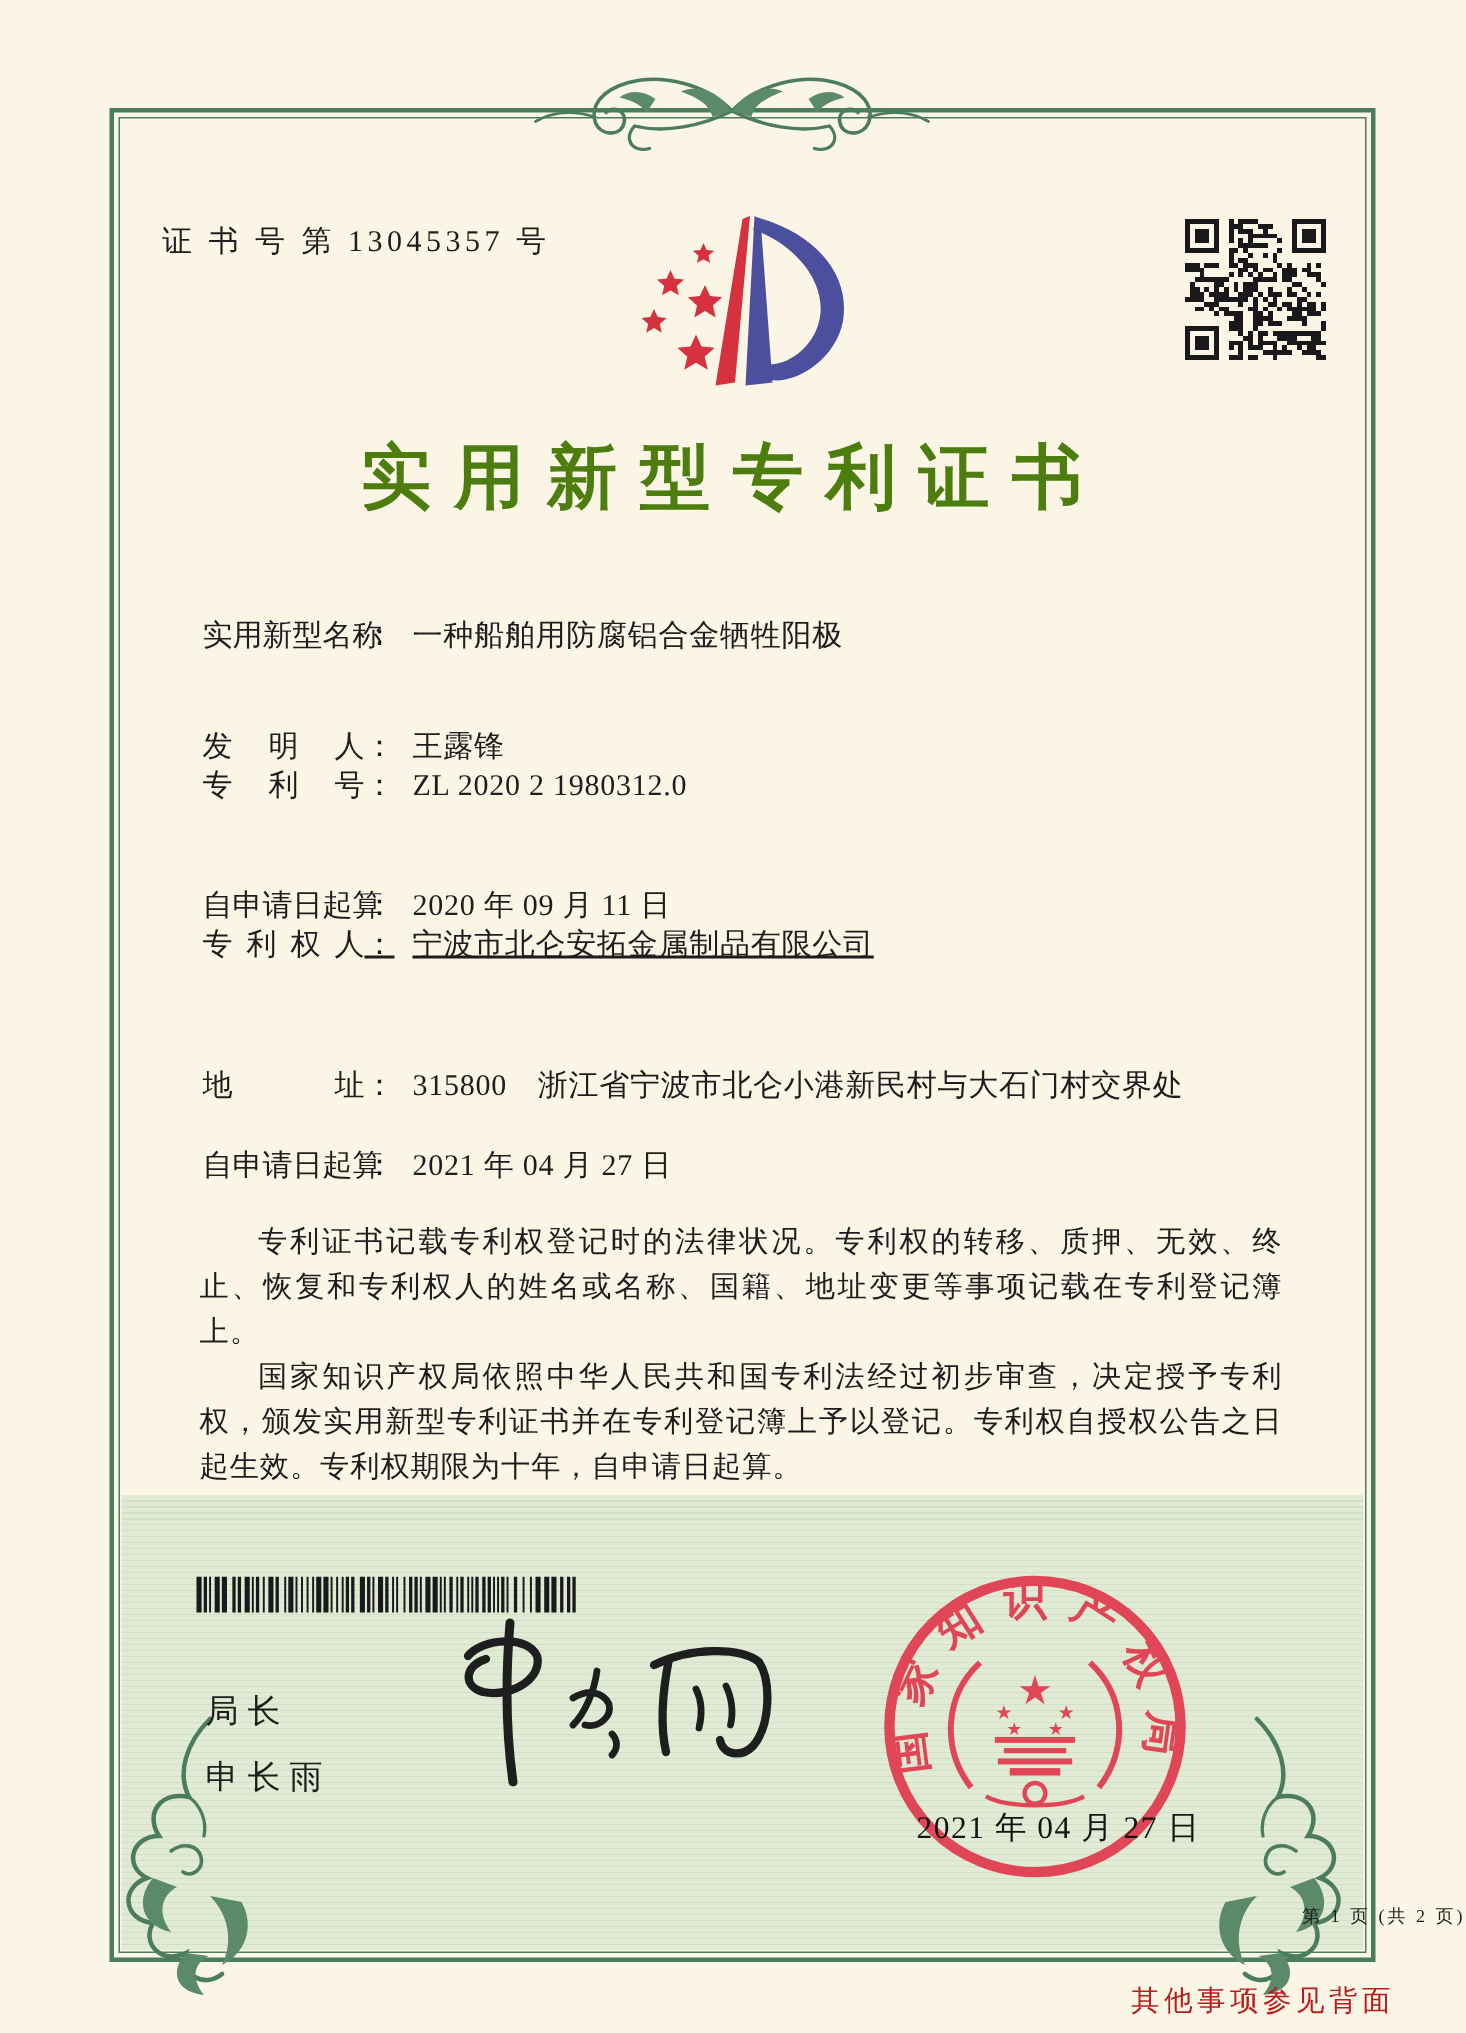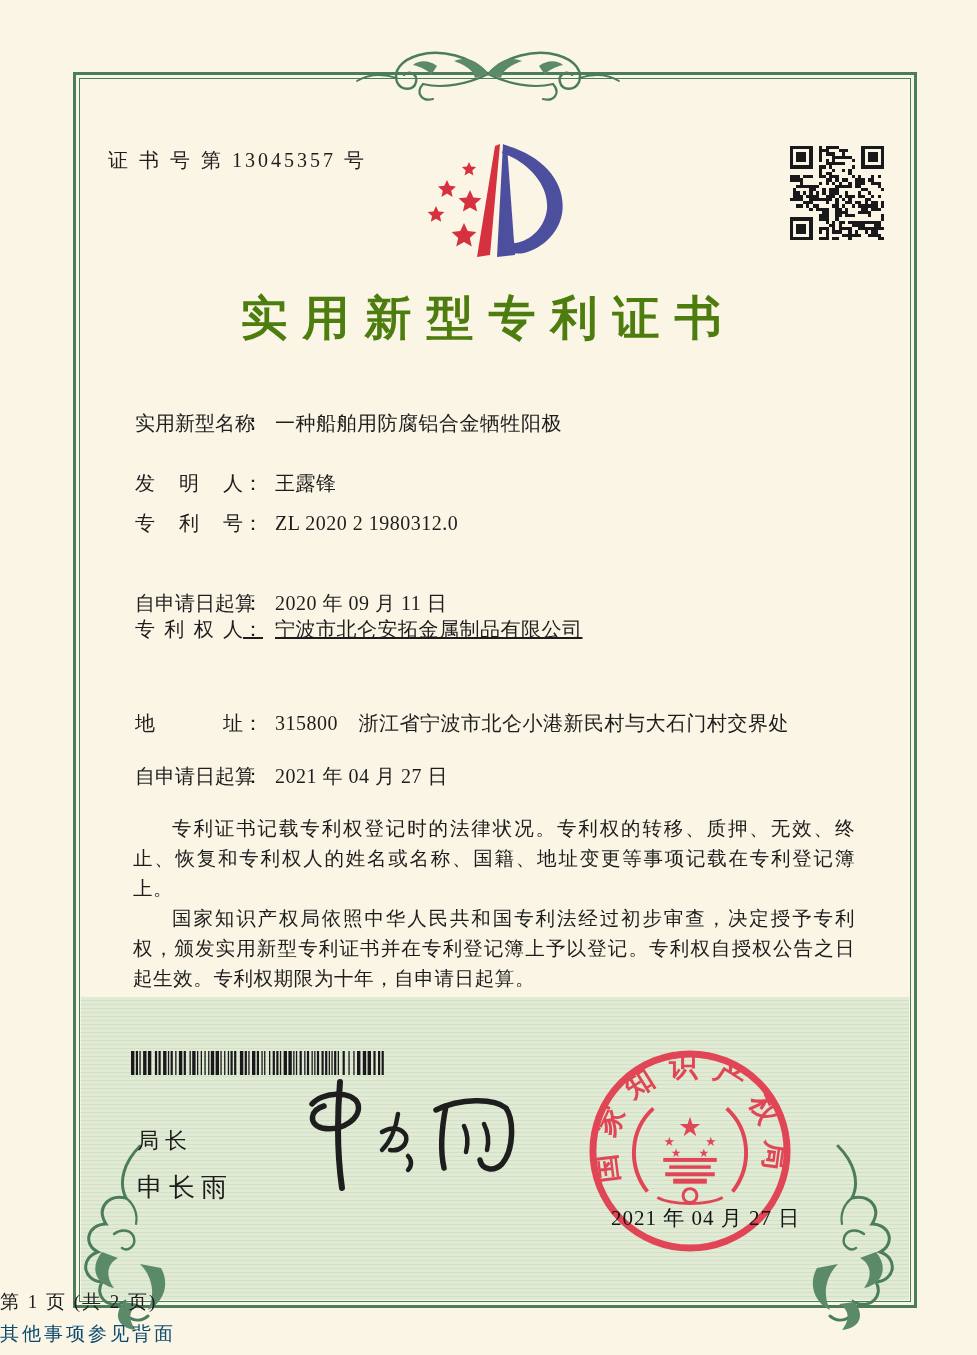--- a/index.html
+++ b/index.html
@@ -32,26 +32,26 @@
   .lbl{display:inline-block;width:108px;text-align:justify;text-align-last:justify;vertical-align:bottom;}
   .val{margin-left:12px;letter-spacing:0.5px;}
   .grant2{position:absolute;left:373px;top:0;}
   
   .paras{position:absolute;left:133px;top:814px;width:722px;z-index:4;
     font-size:19.5px;line-height:30px;letter-spacing:0.6px;text-align:justify;}
   .paras p{margin:0;text-indent:2em;}
   
   .barcode{position:absolute;left:130px;top:1051px;z-index:4;}
   .director{position:absolute;left:137px;top:1126px;z-index:4;font-size:22px;letter-spacing:6px;}
-  .director-name{position:absolute;left:137px;top:1170px;z-index:4;font-size:26px;letter-spacing:6px;}
+  .director-name{position:absolute;left:137px;top:1170px;z-index:4;font-size:22px;letter-spacing:6px;}
   .signature{position:absolute;left:278px;top:1076px;z-index:4;}
   .seal{position:absolute;left:586px;top:1047px;z-index:5;opacity:0.93;}
   .seal-date{position:absolute;left:611px;top:1204px;z-index:6;font-size:21px;letter-spacing:1px;color:#141414;}
-  .pageinfo{position:absolute;left:0;top:1269px;width:977px;text-align:left;z-index:4;font-size:19px;letter-spacing:2px;margin-top:20px;}
-  .backnote{position:absolute;left:0;top:1321px;width:930px;text-align:left;z-index:4;font-size:19px;letter-spacing:3px;color:#0c4a6e;}
+  .pageinfo{position:absolute;left:0;top:1269px;width:977px;text-align:right;z-index:4;font-size:12px;letter-spacing:2px;}
+  .backnote{position:absolute;left:0;top:1321px;width:930px;text-align:right;z-index:4;font-size:19px;letter-spacing:3px;color:#b91c1c;}
   .green-stroke{stroke:#4b7d5c;fill:none;stroke-linecap:round;}
   .green-fill{fill:#5b8a69;stroke:none;}
 </style>
 </head>
 <body>
 
 <div class="band"></div>
 
 <div class="frame"></div>
 
@@ -420,21 +420,21 @@
       <rect x="28" y="28" width="1" height="1" fill="#19191c"></rect>
     </svg>
 </div>
 
 <div class="title">实用新型专利证书</div>
 
 <div class="fields">
   <div class="row" style="top:410px;">
     <span class="lbl">实用新型名称</span><span>：</span><span class="val">一种船舶用防腐铝合金牺牲阳极</span>
   </div>
-  <div class="row" style="top:470px;">
+  <div class="row" style="top:484px;">
     <span class="lbl">发明人</span><span>：</span><span class="val">王露锋</span>
   </div>
   <div class="row" style="top:510px;">
     <span class="lbl">专利号</span><span>：</span><span class="val">ZL 2020 2 1980312.0</span>
   </div>
   <div class="row" style="top:590px;">
     <span class="lbl">自申请日起算</span><span>：</span><span class="val">2020 年 09 月 11 日</span>
   </div>
   <div class="row" style="top:616px;text-decoration:underline;">
     <span class="lbl">专利权人</span><span>：</span><span class="val">宁波市北仑安拓金属制品有限公司</span>

